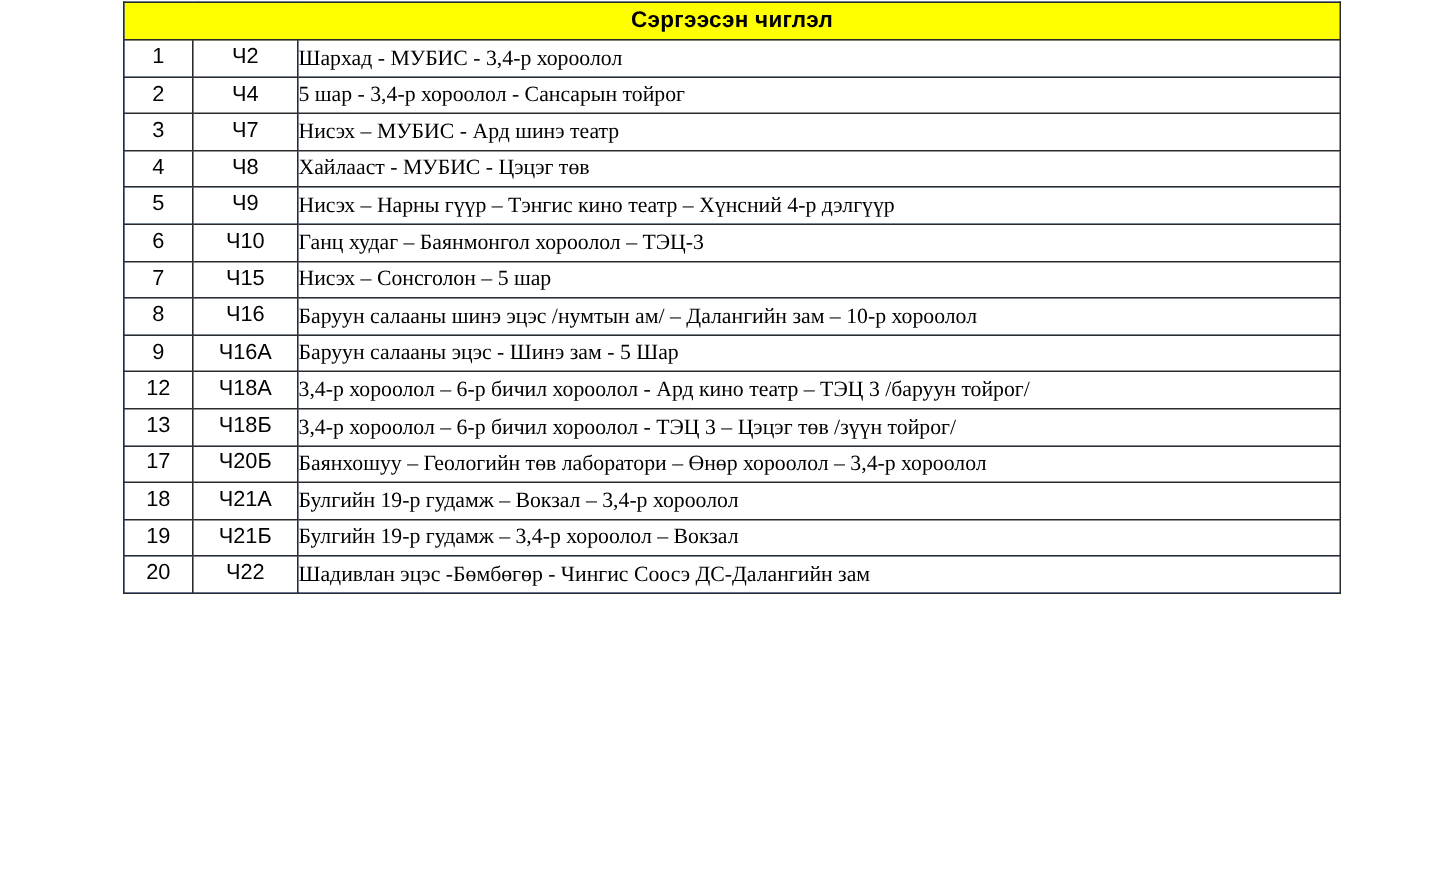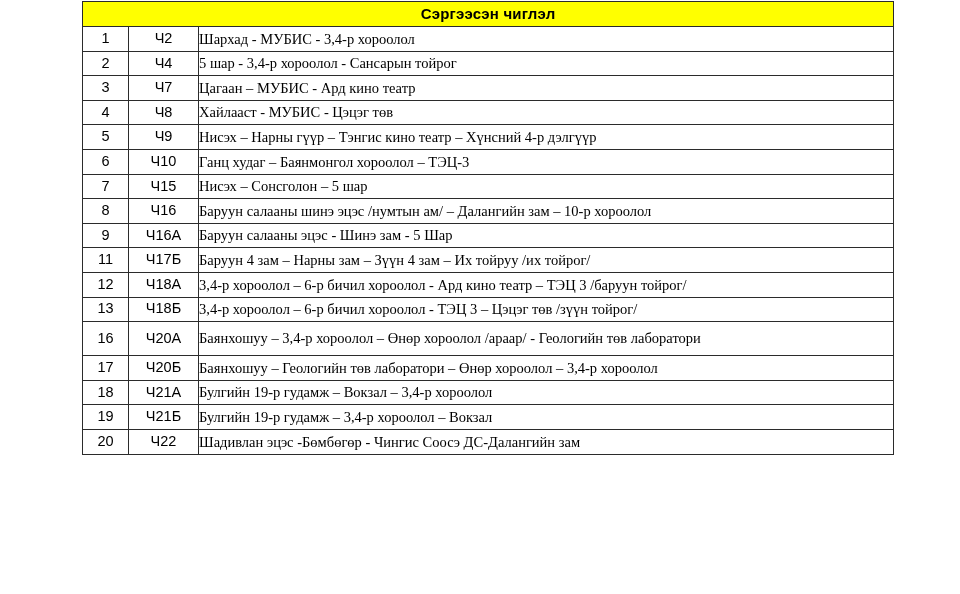--- a/index.html
+++ b/index.html
@@ -115,21 +115,21 @@
           <td class="cell-route">Шархад - МУБИС - 3,4-р хороолол</td>
         </tr>
         <tr>
           <td class="cell-index">2</td>
           <td class="cell-code">Ч4</td>
           <td class="cell-route">5 шар - 3,4-р хороолол - Сансарын тойрог</td>
         </tr>
         <tr>
           <td class="cell-index">3</td>
           <td class="cell-code">Ч7</td>
-          <td class="cell-route">Цагаан – МУБИС - Ард кино театр</td>
+          <td class="cell-route">Нисэх – МУБИС - Ард шинэ театр</td>
         </tr>
         <tr>
           <td class="cell-index">4</td>
           <td class="cell-code">Ч8</td>
           <td class="cell-route">Хайлааст - МУБИС - Цэцэг төв</td>
         </tr>
         <tr>
           <td class="cell-index">5</td>
           <td class="cell-code">Ч9</td>
           <td class="cell-route">Нисэх – Нарны гүүр – Тэнгис кино театр – Хүнсний 4-р дэлгүүр</td>
@@ -148,38 +148,28 @@
           <td class="cell-index">8</td>
           <td class="cell-code">Ч16</td>
           <td class="cell-route">Баруун салааны шинэ эцэс /нумтын ам/ – Далангийн зам – 10-р хороолол</td>
         </tr>
         <tr>
           <td class="cell-index">9</td>
           <td class="cell-code">Ч16А</td>
           <td class="cell-route">Баруун салааны эцэс - Шинэ зам - 5 Шар</td>
         </tr>
         <tr>
-          <td class="cell-index">11</td>
-          <td class="cell-code">Ч17Б</td>
-          <td class="cell-route">Баруун 4 зам – Нарны зам – Зүүн 4 зам – Их тойруу /их тойрог/</td>
-        </tr>
-        <tr>
           <td class="cell-index">12</td>
           <td class="cell-code">Ч18А</td>
           <td class="cell-route">3,4-р хороолол – 6-р бичил хороолол - Ард кино театр – ТЭЦ 3 /баруун тойрог/</td>
         </tr>
         <tr>
           <td class="cell-index">13</td>
           <td class="cell-code">Ч18Б</td>
           <td class="cell-route">3,4-р хороолол – 6-р бичил хороолол - ТЭЦ 3 – Цэцэг төв /зүүн тойрог/</td>
-        </tr>
-        <tr class="row-medium">
-          <td class="cell-index">16</td>
-          <td class="cell-code">Ч20А</td>
-          <td class="cell-route">Баянхошуу – 3,4-р хороолол – Өнөр хороолол /араар/ - Геологийн төв лаборатори</td>
         </tr>
         <tr>
           <td class="cell-index">17</td>
           <td class="cell-code">Ч20Б</td>
           <td class="cell-route">Баянхошуу – Геологийн төв лаборатори – Өнөр хороолол – 3,4-р хороолол</td>
         </tr>
         <tr>
           <td class="cell-index">18</td>
           <td class="cell-code">Ч21А</td>
           <td class="cell-route">Булгийн 19-р гудамж – Вокзал – 3,4-р хороолол</td>

